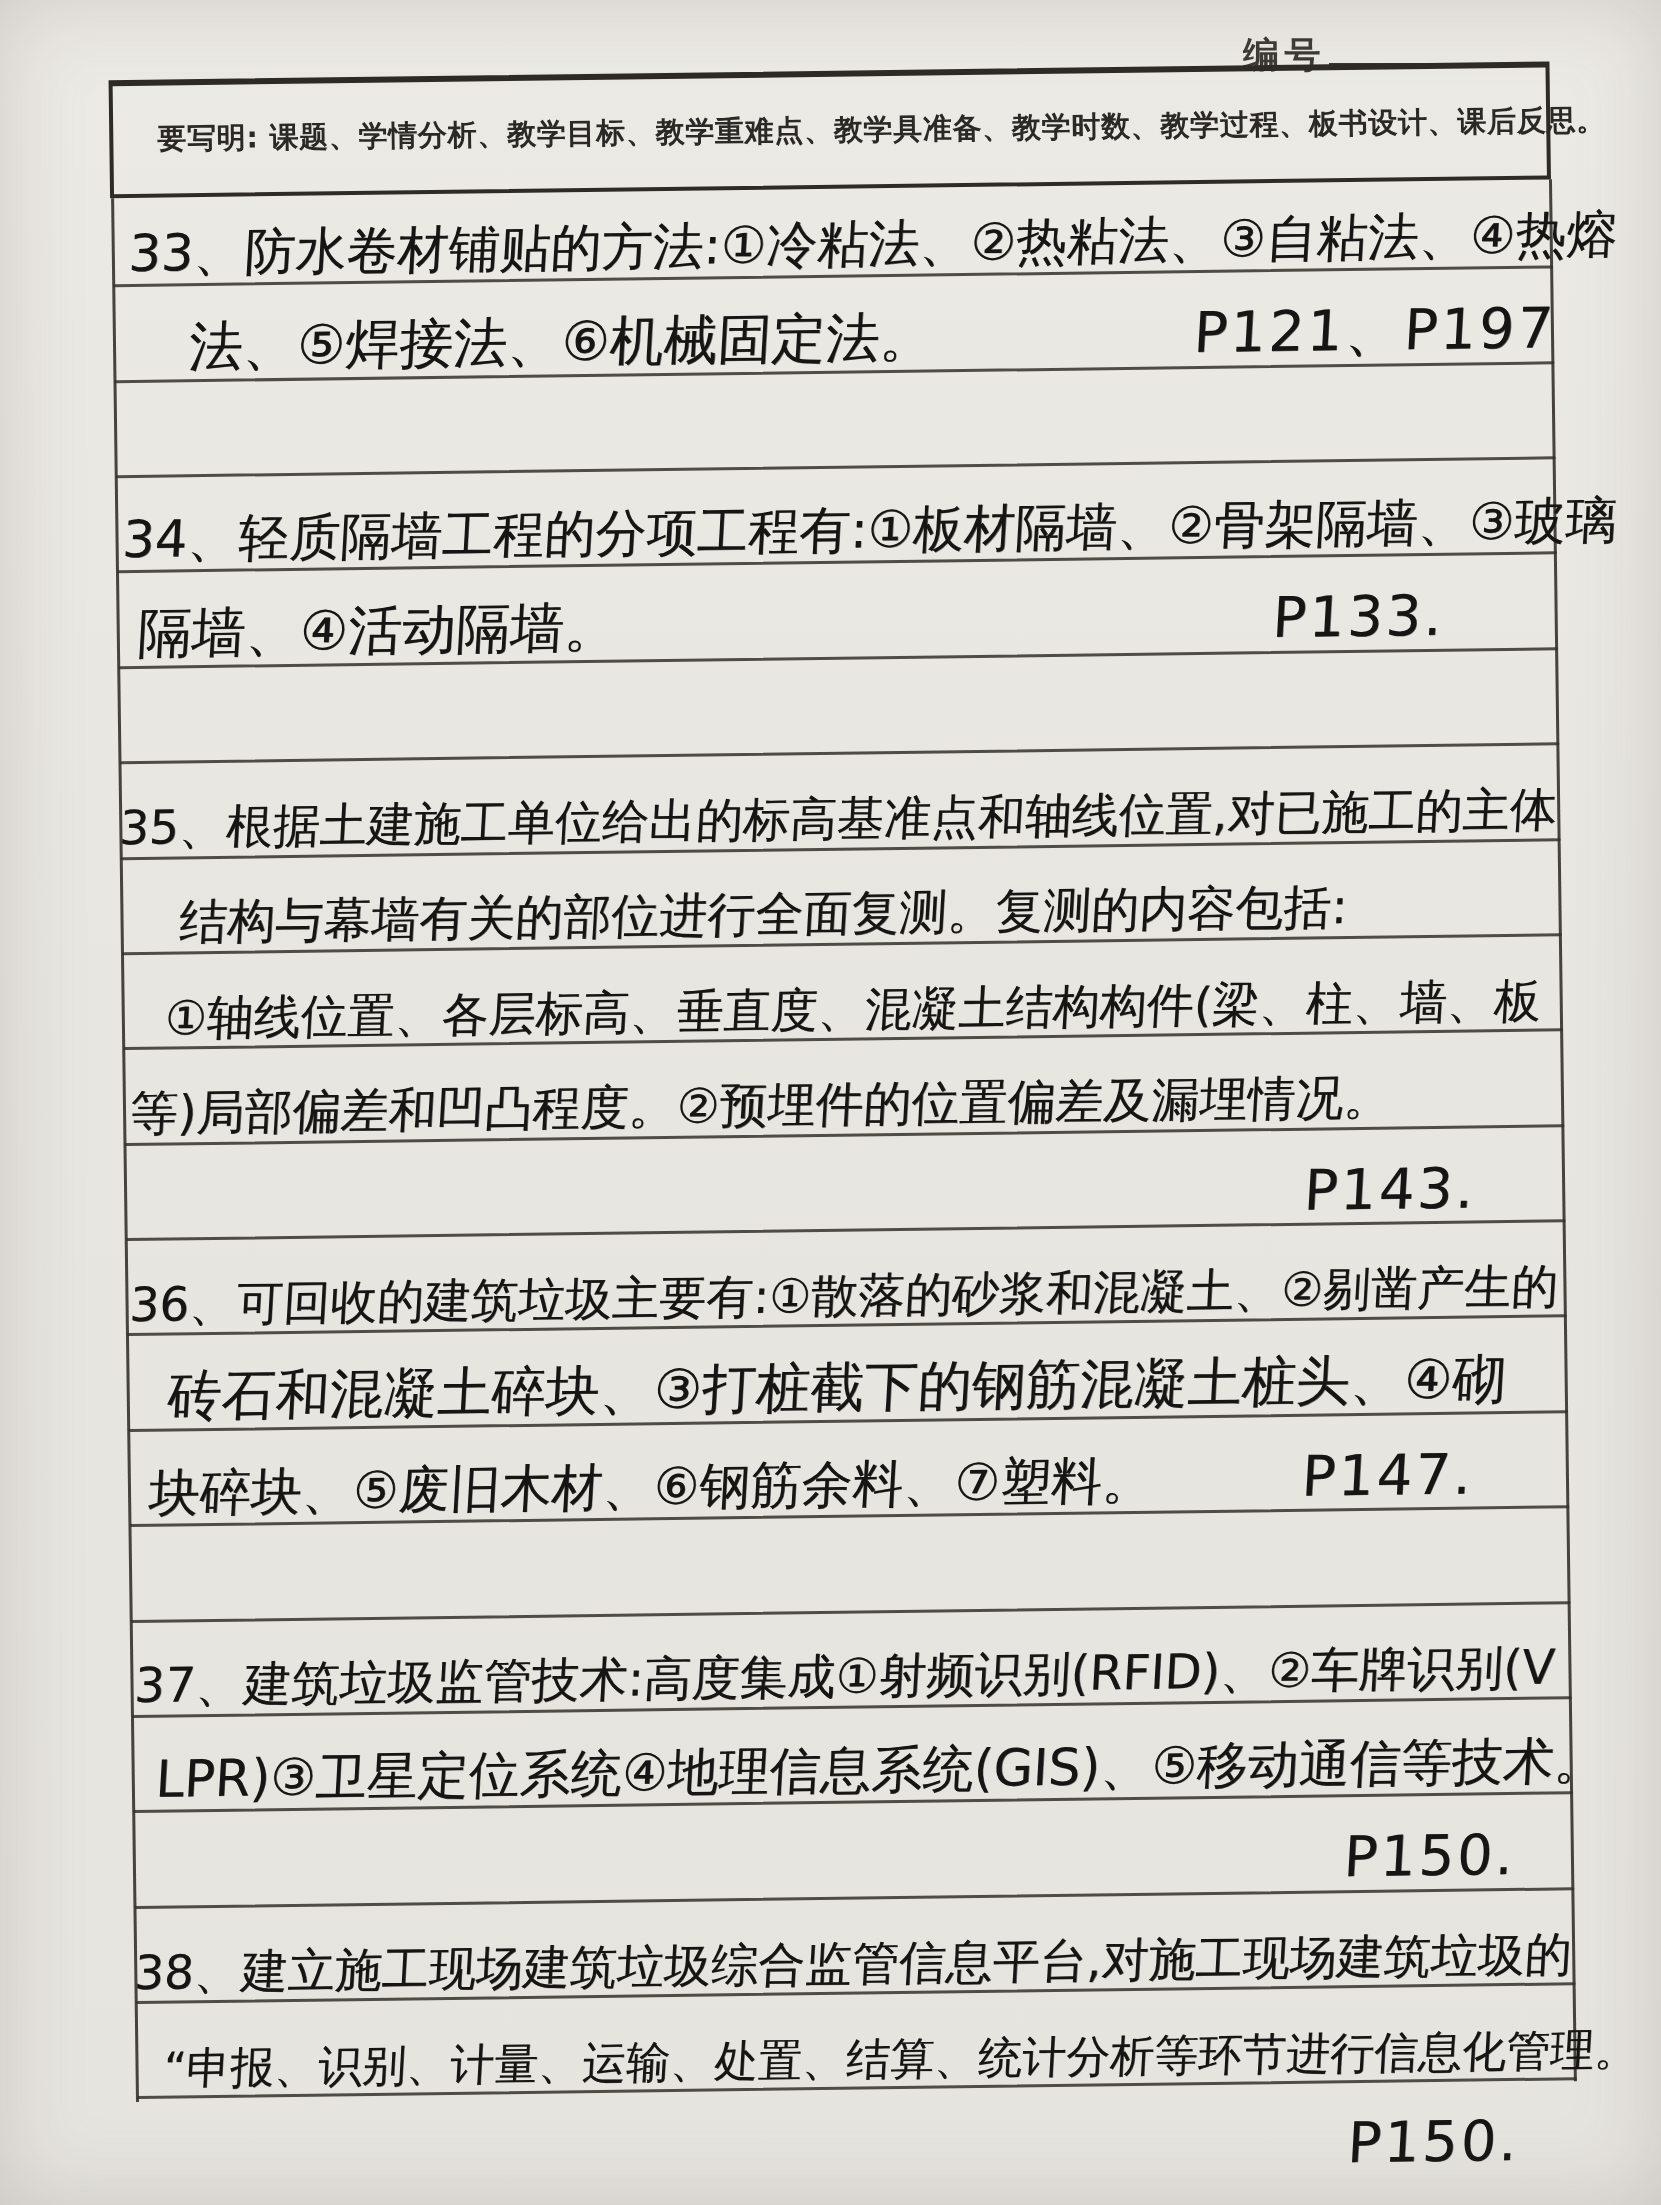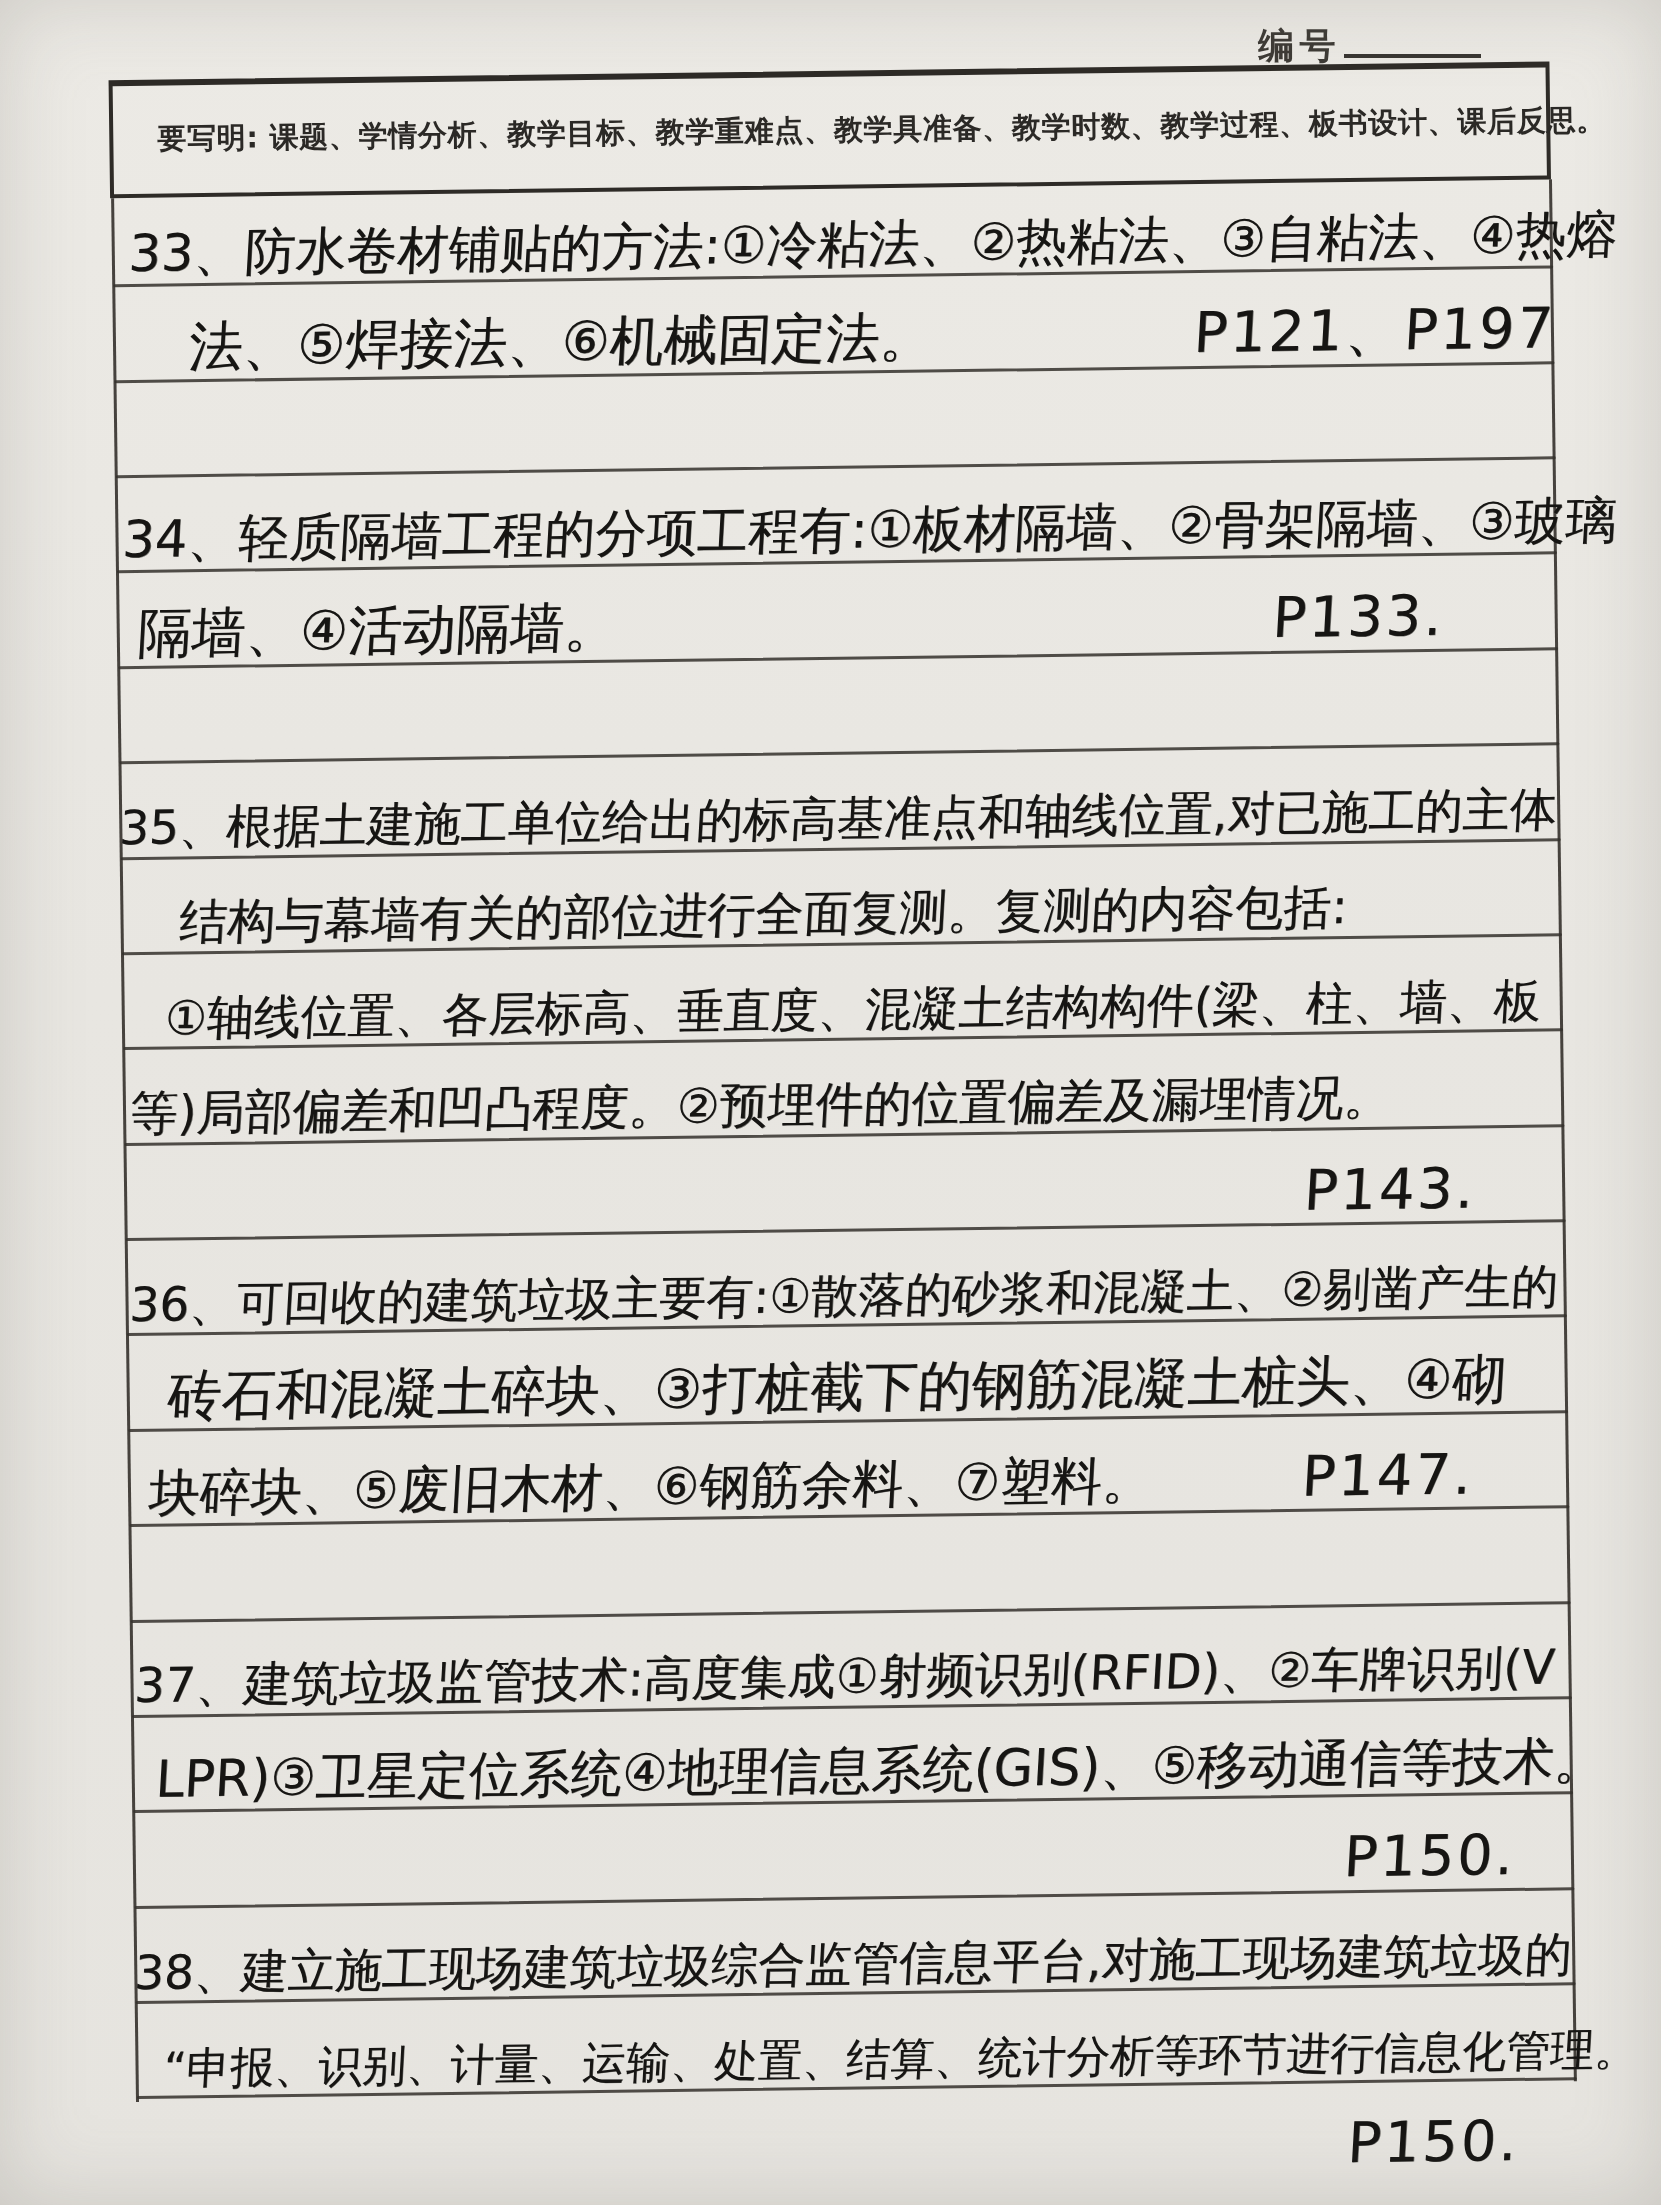--- a/index.html
+++ b/index.html
@@ -6,22 +6,22 @@
   .page{
     position:relative;width:1661px;height:2205px;overflow:hidden;
     background:linear-gradient(180deg,#eceae5 0%,#e8e6e1 45%,#e6e4df 100%);
     font-family:"DejaVu Sans",sans-serif;
   }
   .page::after{ 
     content:"";position:absolute;inset:0;pointer-events:none;
     box-shadow:inset 0 0 82px rgba(120,115,108,.25);
   }
   .serial{
-    position:absolute;top:17px;left:1243px;font-size:36px;font-weight:600;
-    color:#3d3a35;letter-spacing:5.5px;white-space:nowrap;margin-left:15px;
+    position:absolute;top:26px;left:1243px;font-size:36px;font-weight:600;
+    color:#3d3a35;letter-spacing:5.5px;white-space:nowrap;
   }
   .serial-line{display:inline-block;width:137px;border-bottom:4.8px solid #393631;height:37px;margin-left:2.7px;}
   .sheet{position:absolute;inset:0;transform:rotate(-0.75deg);transform-origin:206px 343px;}
   .notice-box{
     position:absolute;left:112px;top:79px;width:1441px;height:118px;box-sizing:border-box;
     border:4.1px solid #2e2b27;border-top-width:6.2px;border-bottom-width:4.8px;
     display:flex;align-items:center;
   }
   .notice{
     font-size:29px;font-weight:600;color:#2b2926;letter-spacing:0.7px;

